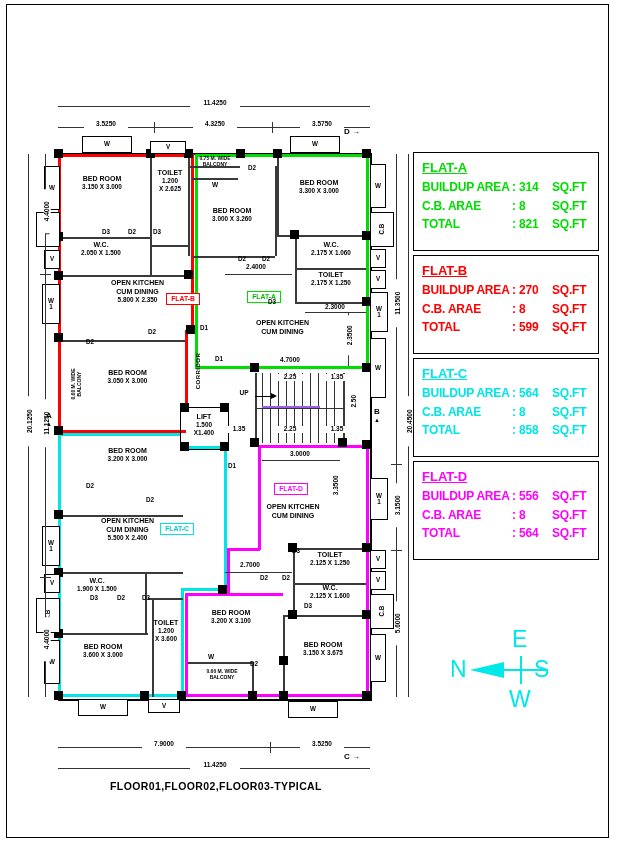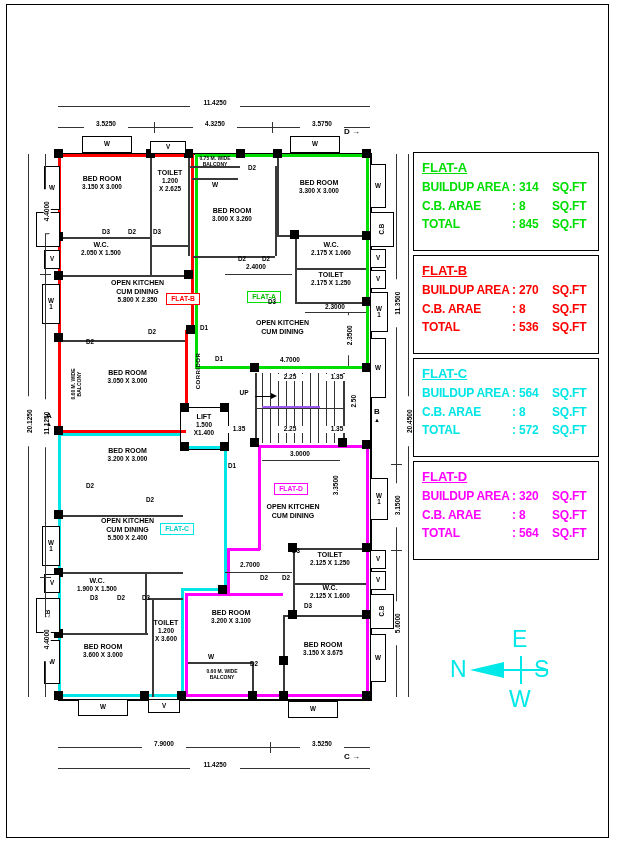--- a/index.html
+++ b/index.html
@@ -431,65 +431,65 @@
           <span class="lv">: 314</span>
           <span>SQ.FT</span>
         </div>
       <div class="lrow">
           <span class="ll">C.B. ARAE</span>
           <span class="lv">: 8</span>
           <span>SQ.FT</span>
         </div>
       <div class="lrow">
           <span class="ll">TOTAL</span>
-          <span class="lv">: 845</span>
+          <span class="lv">: 821</span>
           <span>SQ.FT</span>
         </div>
     </div>
     <div class="lcell" style="top: 103px; color: rgb(255, 0, 0);">
       <div class="lname">FLAT-B</div>
       <div class="lrow">
           <span class="ll">BUILDUP AREA</span>
           <span class="lv">: 270</span>
           <span>SQ.FT</span>
         </div>
       <div class="lrow">
           <span class="ll">C.B. ARAE</span>
           <span class="lv">: 8</span>
           <span>SQ.FT</span>
         </div>
       <div class="lrow">
           <span class="ll">TOTAL</span>
-          <span class="lv">: 536</span>
+          <span class="lv">: 599</span>
           <span>SQ.FT</span>
         </div>
     </div>
     <div class="lcell" style="top: 206px; color: rgb(0, 229, 229);">
       <div class="lname">FLAT-C</div>
       <div class="lrow">
           <span class="ll">BUILDUP AREA</span>
           <span class="lv">: 564</span>
           <span>SQ.FT</span>
         </div>
       <div class="lrow">
           <span class="ll">C.B. ARAE</span>
           <span class="lv">: 8</span>
           <span>SQ.FT</span>
         </div>
       <div class="lrow">
           <span class="ll">TOTAL</span>
-          <span class="lv">: 572</span>
+          <span class="lv">: 858</span>
           <span>SQ.FT</span>
         </div>
     </div>
     <div class="lcell" style="top: 309px; color: rgb(255, 0, 255);">
       <div class="lname">FLAT-D</div>
       <div class="lrow">
           <span class="ll">BUILDUP AREA</span>
-          <span class="lv">: 320</span>
+          <span class="lv">: 556</span>
           <span>SQ.FT</span>
         </div>
       <div class="lrow">
           <span class="ll">C.B. ARAE</span>
           <span class="lv">: 8</span>
           <span>SQ.FT</span>
         </div>
       <div class="lrow">
           <span class="ll">TOTAL</span>
           <span class="lv">: 564</span>
@@ -501,13 +501,14 @@
   <div>
     <div class="abs cmp" style="left:512px;top:628px;">E</div>
     <div class="abs cmp" style="left:450px;top:658px;">N</div>
     <div class="abs cmp" style="left:534px;top:658px;">S</div>
     <div class="abs cmp" style="left:509px;top:688px;">W</div>
     <div class="abs" style="left:470px;top:662px;width:0;height:0;border-top:8px solid transparent;border-bottom:8px solid transparent;border-right:34px solid #00e8e8;"></div>
     <div class="abs" style="left:504px;top:669px;width:44px;height:2px;background:#00e8e8;"></div>
     <div class="abs" style="left:520px;top:656px;width:2px;height:28px;background:#00e8e8;"></div>
   </div>
 
+  <div class="abs title" style="left:110px;top:780px;">FLOOR01,FLOOR02,FLOOR03-TYPICAL</div>
 </div>
 
 </body></html>

